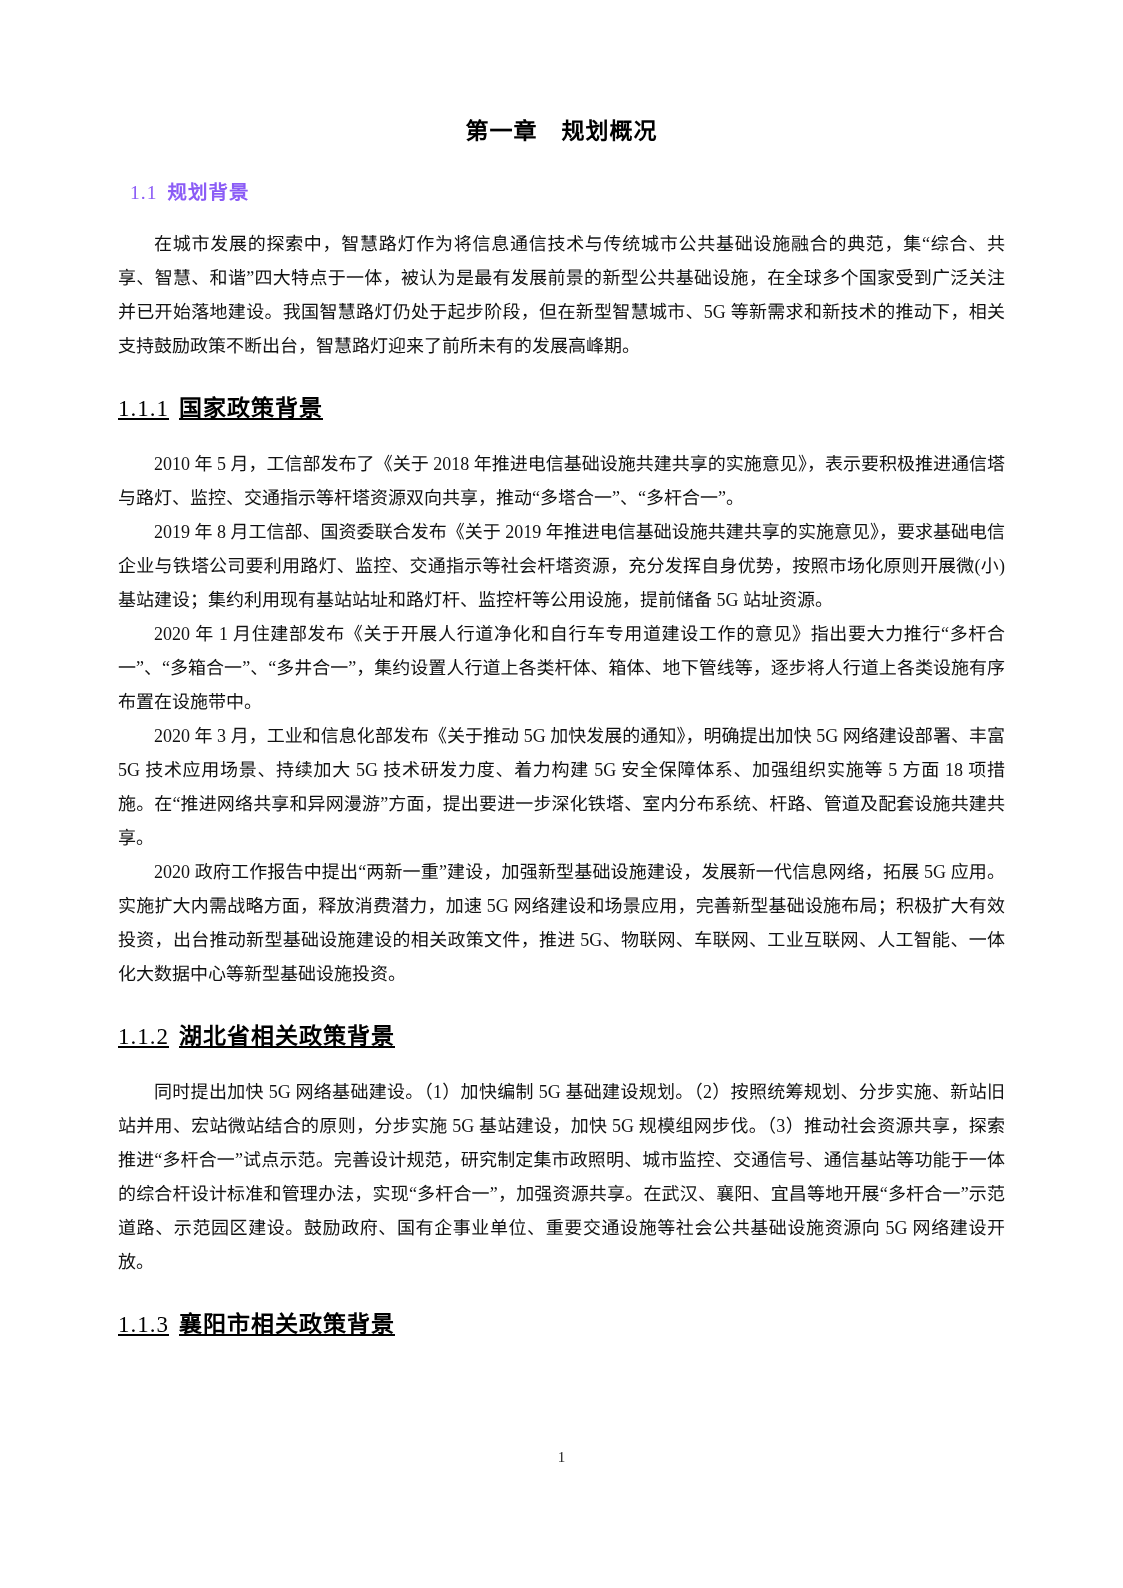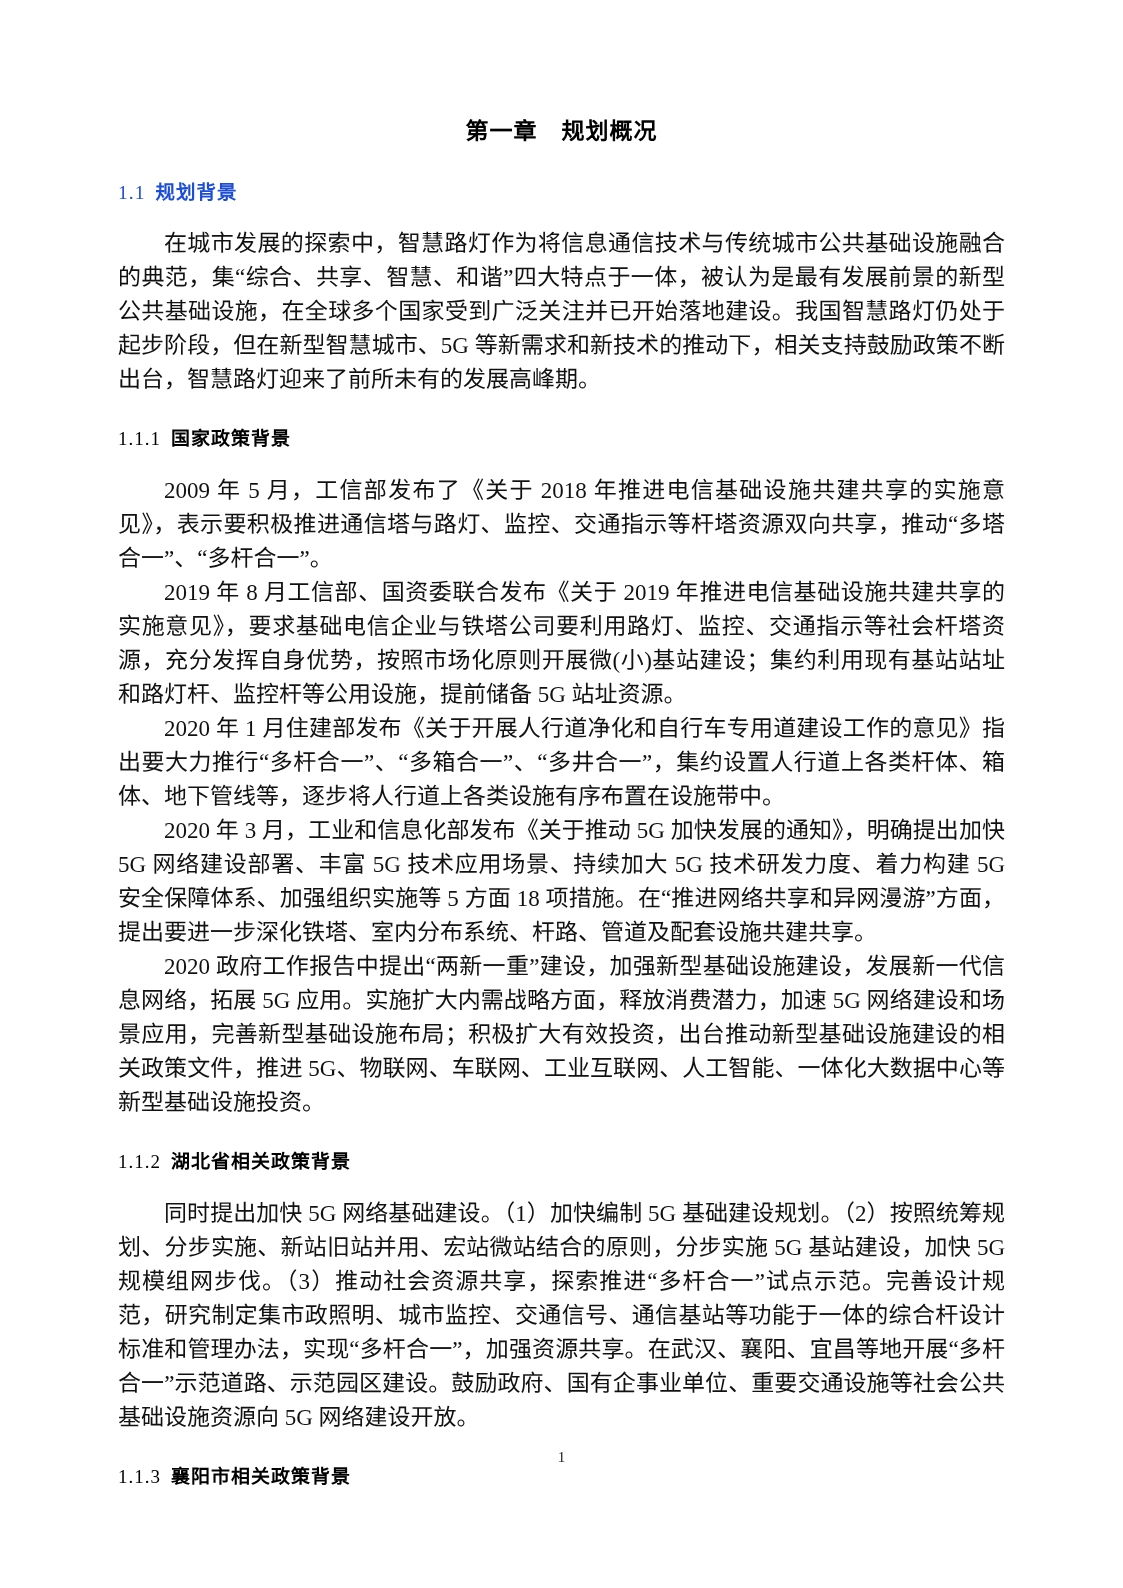--- a/index.html
+++ b/index.html
@@ -21,46 +21,47 @@
   .chapter-title {
     margin: 12px 0 0 0;
     text-align: center;
     font-family: "Liberation Sans", "DejaVu Sans", sans-serif;
     font-weight: 700;
     font-size: 23px;
     letter-spacing: 1px;
     color: #000000;
   }
   h2.sec-heading {
-    margin: 30px 0 22px 0;
+    margin: 30px 0 22px 12px;
     font-size: 19.5px;
     font-weight: 400;
-    color: #1d4ed8;
+    color: #8b5cf6;
   }
   h3.subsec-heading {
     margin: 26px 0 24px 0;
-    font-size: 19px;
+    font-size: 23px;
     font-weight: 400;
     color: #000000;
+    text-decoration: underline;
   }
   .hnum {
     font-family: "Liberation Serif", "DejaVu Serif", serif;
     font-weight: 400;
     margin-right: 10px;
     letter-spacing: 1px;
   }
   .htxt {
     font-family: "Liberation Sans", "DejaVu Sans", sans-serif;
     font-weight: 600;
     letter-spacing: 1px;
   }
   p.body-para {
     margin: 0;
     font-family: "Liberation Serif", "DejaVu Serif", serif;
-    font-size: 23px;
+    font-size: 18px;
     line-height: 34px;
     text-align: justify;
     text-justify: inter-ideograph;
     text-indent: 2em;
     color: #111111;
     word-break: break-all;
   }
   .page-number {
     position: absolute;
     left: 0;
@@ -83,21 +84,21 @@
     <h2 class="sec-heading">
       <span class="hnum">1.1</span><span class="htxt">规划背景</span>
     </h2>
     <p class="body-para">在城市发展的探索中，智慧路灯作为将信息通信技术与传统城市公共基础设施融合的典范，集“综合、共享、智慧、和谐”四大特点于一体，被认为是最有发展前景的新型公共基础设施，在全球多个国家受到广泛关注并已开始落地建设。我国智慧路灯仍处于起步阶段，但在新型智慧城市、5G 等新需求和新技术的推动下，相关支持鼓励政策不断出台，智慧路灯迎来了前所未有的发展高峰期。</p>
   </section>
 
   <section>
     <h3 class="subsec-heading">
       <span class="hnum">1.1.1</span><span class="htxt">国家政策背景</span>
     </h3>
-    <p class="body-para">2009 年 5 月，工信部发布了《关于 2018 年推进电信基础设施共建共享的实施意见》，表示要积极推进通信塔与路灯、监控、交通指示等杆塔资源双向共享，推动“多塔合一”、“多杆合一”。</p>
+    <p class="body-para">2010 年 5 月，工信部发布了《关于 2018 年推进电信基础设施共建共享的实施意见》，表示要积极推进通信塔与路灯、监控、交通指示等杆塔资源双向共享，推动“多塔合一”、“多杆合一”。</p>
     <p class="body-para">2019 年 8 月工信部、国资委联合发布《关于 2019 年推进电信基础设施共建共享的实施意见》，要求基础电信企业与铁塔公司要利用路灯、监控、交通指示等社会杆塔资源，充分发挥自身优势，按照市场化原则开展微(小)基站建设；集约利用现有基站站址和路灯杆、监控杆等公用设施，提前储备 5G 站址资源。</p>
     <p class="body-para">2020 年 1 月住建部发布《关于开展人行道净化和自行车专用道建设工作的意见》指出要大力推行“多杆合一”、“多箱合一”、“多井合一”，集约设置人行道上各类杆体、箱体、地下管线等，逐步将人行道上各类设施有序布置在设施带中。</p>
     <p class="body-para">2020 年 3 月，工业和信息化部发布《关于推动 5G 加快发展的通知》，明确提出加快 5G 网络建设部署、丰富 5G 技术应用场景、持续加大 5G 技术研发力度、着力构建 5G 安全保障体系、加强组织实施等 5 方面 18 项措施。在“推进网络共享和异网漫游”方面，提出要进一步深化铁塔、室内分布系统、杆路、管道及配套设施共建共享。</p>
     <p class="body-para">2020 政府工作报告中提出“两新一重”建设，加强新型基础设施建设，发展新一代信息网络，拓展 5G 应用。实施扩大内需战略方面，释放消费潜力，加速 5G 网络建设和场景应用，完善新型基础设施布局；积极扩大有效投资，出台推动新型基础设施建设的相关政策文件，推进 5G、物联网、车联网、工业互联网、人工智能、一体化大数据中心等新型基础设施投资。</p>
   </section>
 
   <section>
     <h3 class="subsec-heading">
       <span class="hnum">1.1.2</span><span class="htxt">湖北省相关政策背景</span>
     </h3>

